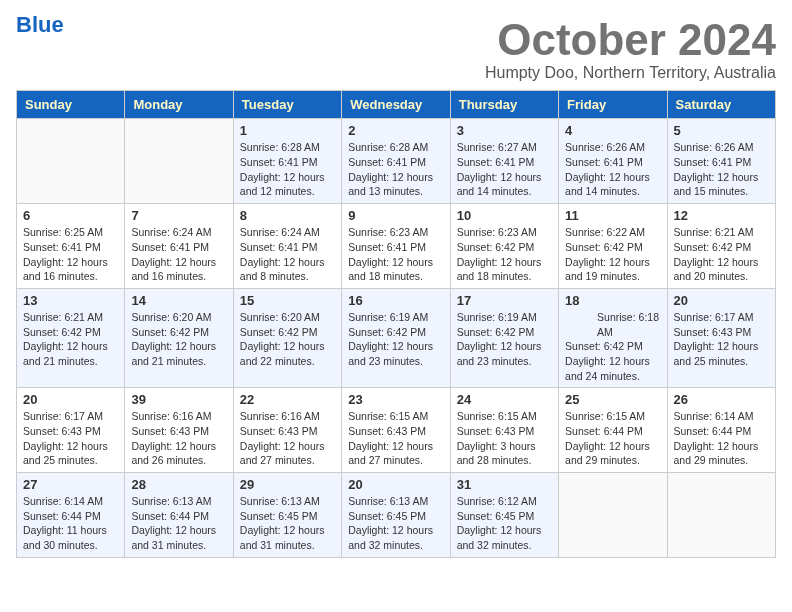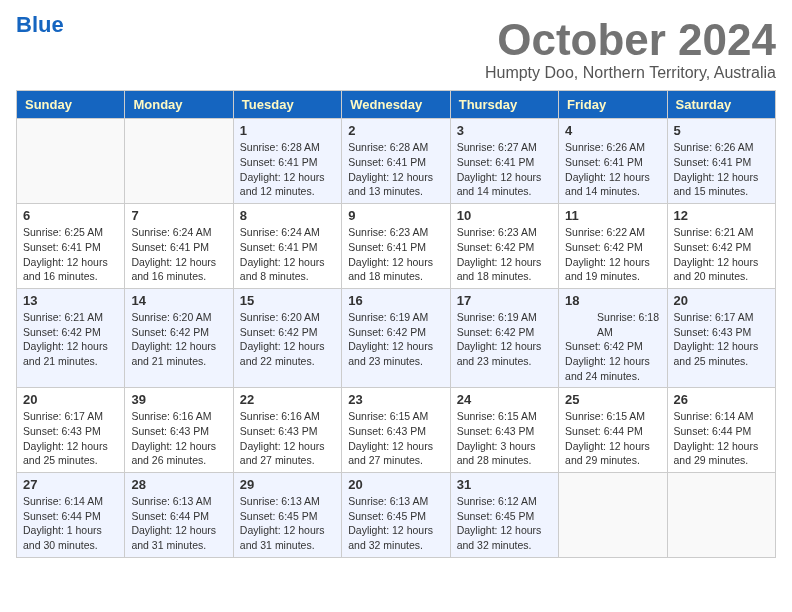--- a/index.html
+++ b/index.html
@@ -324,21 +324,21 @@
             <span style="display: block;">Daylight: 12 hours and 29 minutes.</span>
           </div>
         </td>
       </tr>
       <tr class="row-alt">
         <td>
           <span class="cell-date">27</span>
           <div class="cell-info">
             <span style="display: block;">Sunrise: 6:14 AM</span>
             <span style="display: block;">Sunset: 6:44 PM</span>
-            <span style="display: block;">Daylight: 1 hours and 30 minutes.</span>
+            <span style="display: block;">Daylight: 11 hours and 30 minutes.</span>
           </div>
         </td>
         <td>
           <span class="cell-date">28</span>
           <div class="cell-info">
             <span style="display: block;">Sunrise: 6:13 AM</span>
             <span style="display: block;">Sunset: 6:44 PM</span>
             <span style="display: block;">Daylight: 12 hours and 31 minutes.</span>
           </div>
         </td>

